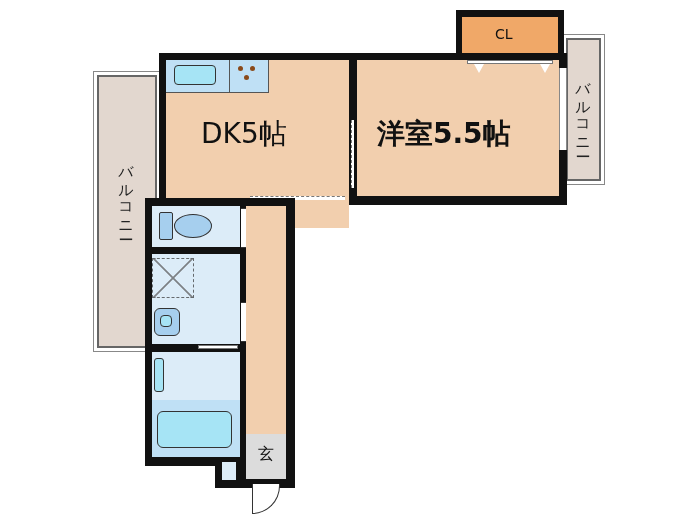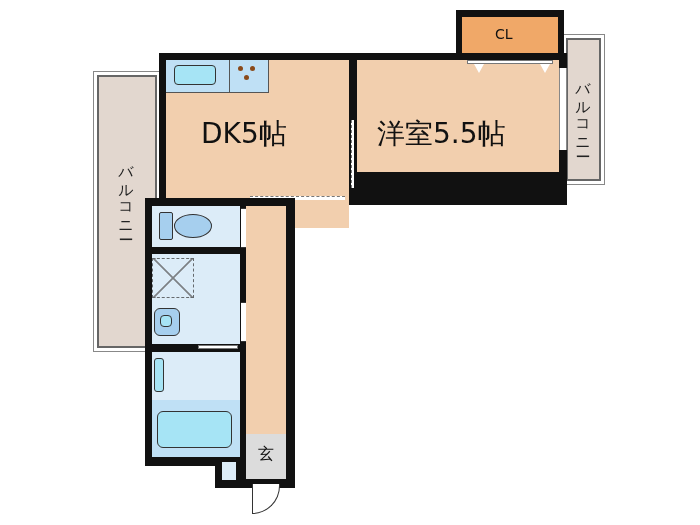--- a/index.html
+++ b/index.html
@@ -39,21 +39,21 @@
   <div class="abs" style="left:64px;top:0;width:39px;height:33px;background:#bfe0f5;border-bottom:1px solid #555;border-right:1px solid #555;">
     <div class="abs" style="left:8px;top:6px;width:5px;height:5px;border-radius:50%;background:#8a4a1a;"></div>
     <div class="abs" style="left:20px;top:6px;width:5px;height:5px;border-radius:50%;background:#8a4a1a;"></div>
     <div class="abs" style="left:14px;top:15px;width:5px;height:5px;border-radius:50%;background:#8a4a1a;"></div>
   </div>
   <div class="label" style="left:35px;top:55px;font-size:28px;">DK5帖</div>
 </div>
 
 <div class="abs" style="left:351px;top:120px;width:3px;height:68px;background:#fff;border-left:1px dashed #777;"></div>
 
-<div class="abs room-wood" style="left:357px;top:60px;width:202px;height:112px;">
+<div class="abs room-wood" style="left:357px;top:60px;width:202px;height:136px;font-weight:bold;">
   <div class="label" style="left:20px;top:55px;font-size:28px;">洋室5.5帖</div>
 </div>
 
 <div class="abs" style="left:467px;top:60px;width:86px;height:4px;background:#fff;border:1px solid #777;"></div>
 <div class="abs" style="left:474px;top:64px;width:0;height:0;border-left:5px solid transparent;border-right:5px solid transparent;border-top:9px solid #fff;"></div>
 <div class="abs" style="left:540px;top:64px;width:0;height:0;border-left:5px solid transparent;border-right:5px solid transparent;border-top:9px solid #fff;"></div>
 
 <div class="abs" style="left:559px;top:68px;width:8px;height:82px;background:#fff;border-left:1px solid #888;border-right:1px solid #888;"></div>
 
 <div class="abs" style="left:250px;top:196px;width:95px;height:4px;background:#fff;border-top:1px dashed #777;"></div>

